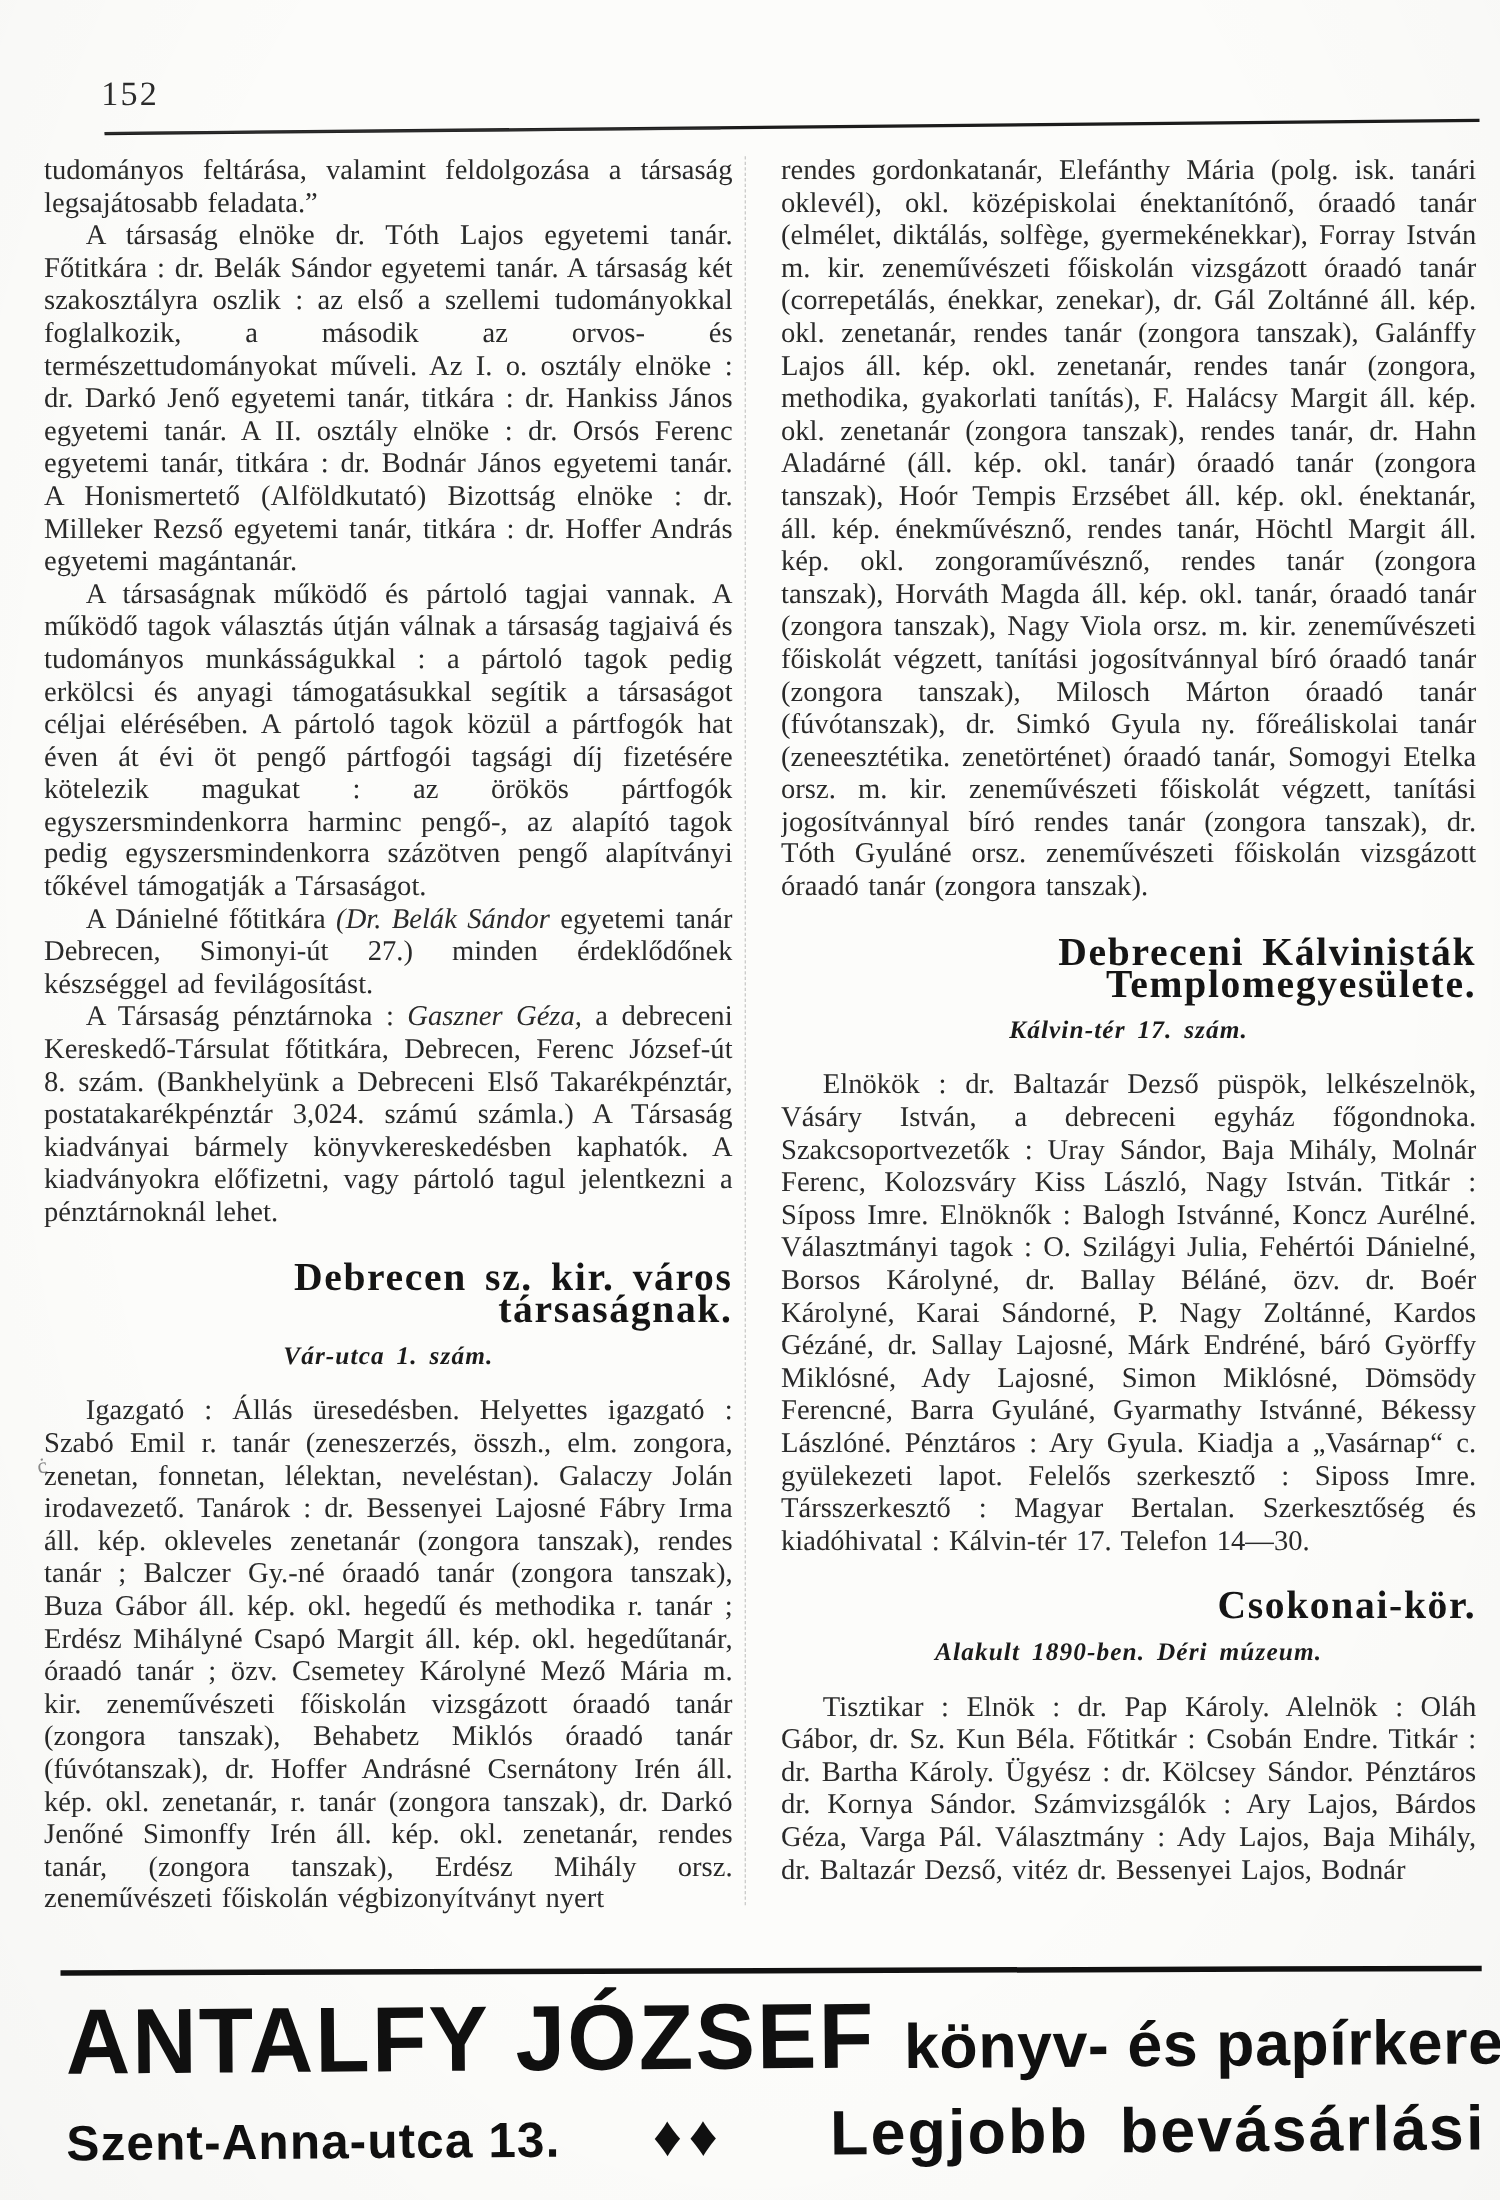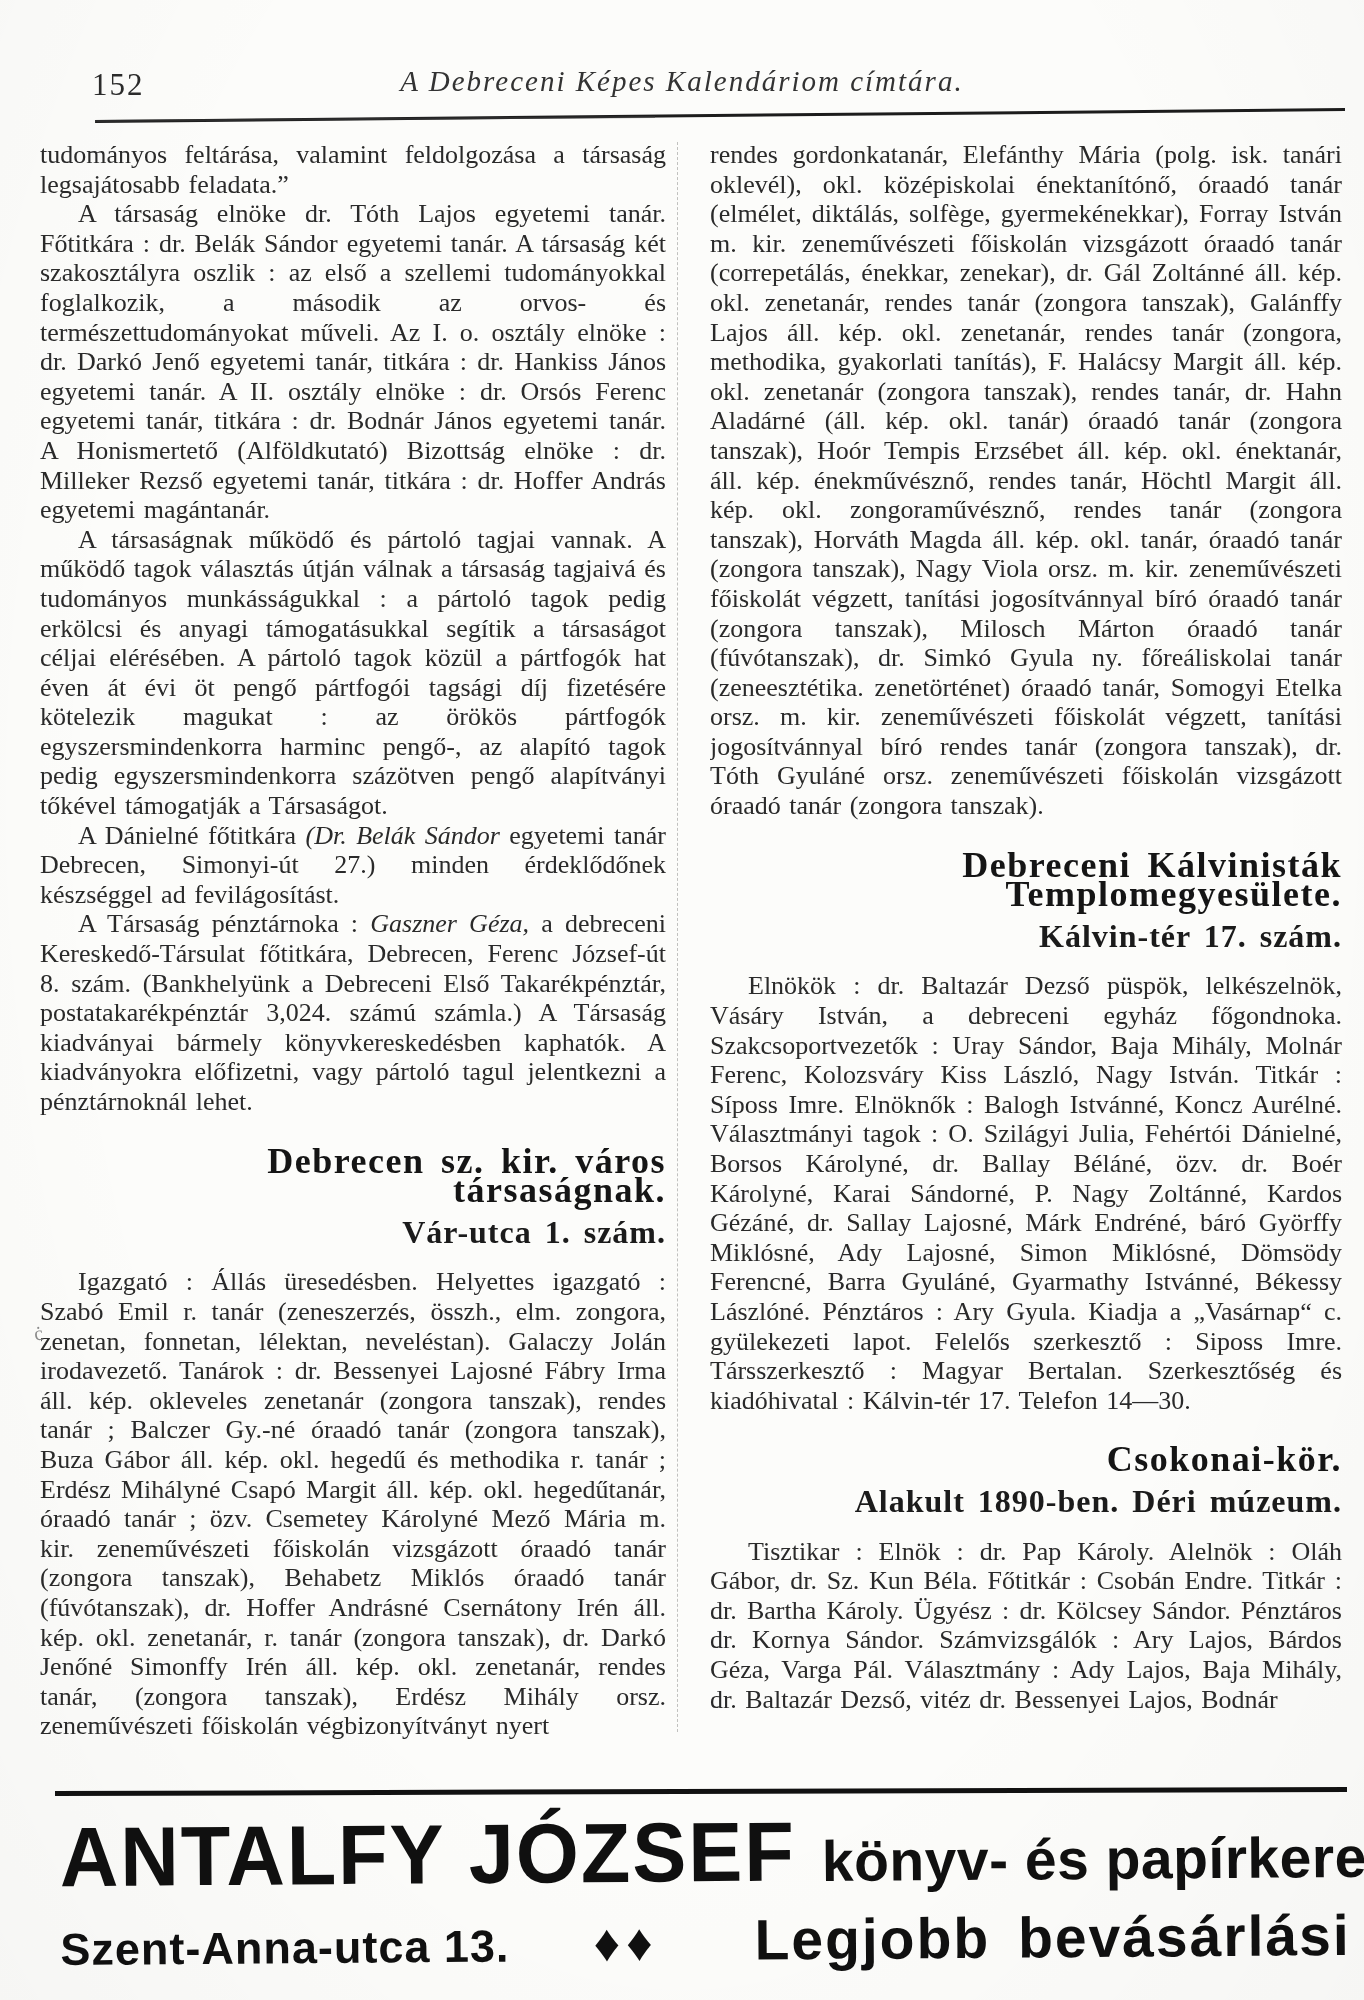--- a/index.html
+++ b/index.html
@@ -25,22 +25,22 @@
   
   .column{position:absolute;top:140px;height:1630px;overflow:hidden;text-align:justify;
     font-size:26px;line-height:29.6px;color:#2a2a2a;}
   .column-left{left:40px;width:626px;}
   .column-right{left:710px;width:632px;}
   .column p{margin:0;text-indent:38px;word-spacing:2px;}
   .column p.no-indent{text-indent:0;}
   .column .it{font-style:italic;}
   .sec-heading{margin:30px 0 12px;text-align:right;text-indent:0;
     font-weight:bold;font-size:36px;letter-spacing:1.5px;color:#151515;word-spacing:6px;}
-  .sec-address{margin:0 0 20px;text-align:right;text-indent:0;
-    font-weight:bold;font-size:32px;letter-spacing:1px;color:#1b1b1b;word-spacing:4px;}
+  .sec-address{margin:0 0 20px;text-align:center;text-indent:0;
+    font-weight:bold;font-size:23px;letter-spacing:1px;color:#1b1b1b;word-spacing:4px;font-style:italic;}
   .column-divider{position:absolute;left:677px;top:142px;height:1590px;width:0;
     border-left:1.5px dashed rgba(40,40,40,0.28);}
   .margin-mark{position:absolute;left:34px;top:1322px;font-size:20px;color:#8a8a8a;
     transform:rotate(-10deg);}
   
   .footer-rule{position:absolute;left:55px;top:1789px;width:1292px;height:5px;background:#111;
     transform:rotate(-0.18deg);}
   .advert{position:absolute;left:60px;top:1808px;width:1290px;
     font-family:"Liberation Sans","DejaVu Sans",sans-serif;font-weight:bold;color:#101010;
     transform:rotate(-0.45deg);}
@@ -52,21 +52,20 @@
   .ad-diamonds{font-size:52px;margin-left:84px;letter-spacing:6px;}
   .ad-slogan{font-size:57px;margin-left:96px;letter-spacing:2px;word-spacing:10px;}
 </style>
 </head>
 <body>
 
 <div class="page">
 
   <div class="running-header">
     <span class="page-number">152</span>
-    <span class="running-title">A Debreceni Képes Kalendáriom címtára.</span>
   </div>
   <div class="header-rule"></div>
   <div class="header-rule-2"></div>
 
   <div class="column column-left">
       <p class="no-indent"><span>tudományos feltárása, valamint feldolgozása a társaság legsajátosabb feladata.”</span></p>
       <p><span>A társaság elnöke dr. Tóth Lajos egyetemi tanár. Főtitkára : dr. Belák Sándor egyetemi tanár. A társaság két szakosztályra oszlik : az első a szellemi tudományokkal foglalkozik, a második az orvos- és természettudományokat műveli. Az I. o. osztály elnöke : dr. Darkó Jenő egyetemi tanár, titkára : dr. Hankiss János egyetemi tanár. A II. osztály elnöke : dr. Orsós Ferenc egyetemi tanár, titkára : dr. Bodnár János egyetemi tanár. A Honismertető (Alföldkutató) Bizottság elnöke : dr. Milleker Rezső egyetemi tanár, titkára : dr. Hoffer András egyetemi magántanár.</span></p>
       <p><span>A társaságnak működő és pártoló tagjai vannak. A működő tagok választás útján válnak a társaság tagjaivá és tudományos munkásságukkal : a pártoló tagok pedig erkölcsi és anyagi támogatásukkal segítik a társaságot céljai elérésében. A pártoló tagok közül a pártfogók hat éven át évi öt pengő pártfogói tagsági díj fizetésére kötelezik magukat : az örökös pártfogók egyszersmindenkorra harminc pengő-, az alapító tagok pedig egyszersmindenkorra százötven pengő alapítványi tőkével támogatják a Társaságot.</span></p>
       <p><span>A Dánielné főtitkára </span><span class="it">(Dr. Belák Sándor</span><span> egyetemi tanár Debrecen, Simonyi-út 27.) minden érdeklődőnek készséggel ad fevilágosítást.</span></p>
       <p><span>A Társaság pénztárnoka : </span><span class="it">Gaszner Géza,</span><span> a debreceni Kereskedő-Társulat főtitkára, Debrecen, Ferenc József-út 8. szám. (Bankhelyünk a Debreceni Első Takarékpénztár, postatakarékpénztár 3,024. számú számla.) A Társaság kiadványai bármely könyvkereskedésben kaphatók. A kiadványokra előfizetni, vagy pártoló tagul jelentkezni a pénztárnoknál lehet.</span></p>

